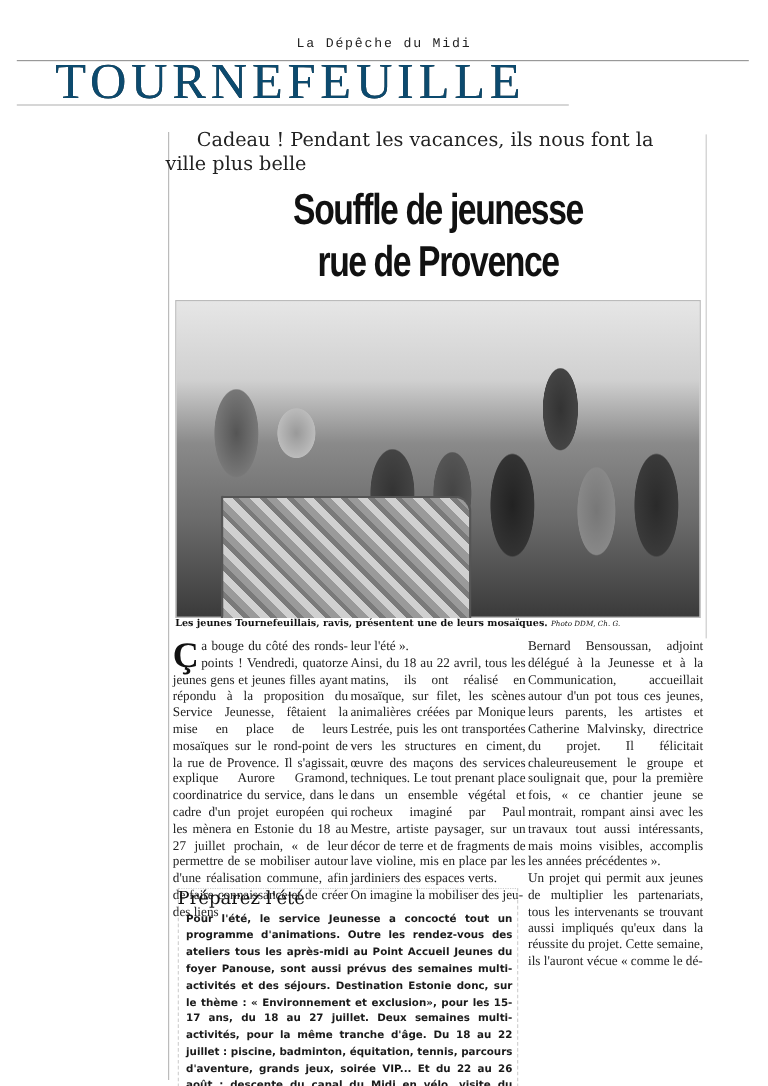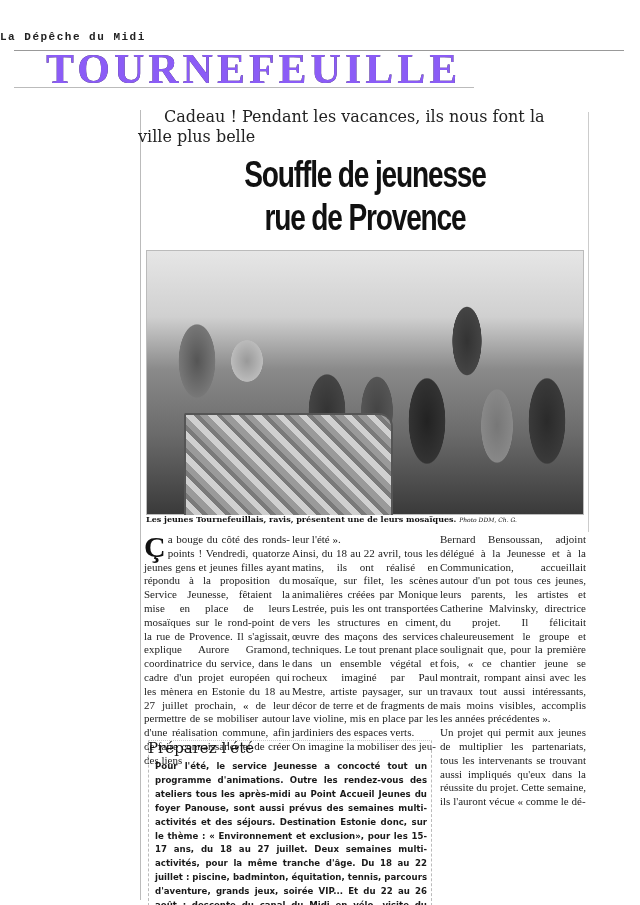--- a/index.html
+++ b/index.html
@@ -1,28 +1,28 @@
 <!DOCTYPE html>
 <html><head>
 <meta charset="utf-8">
 <style>
   html, body { margin: 0; padding: 0; }
   body {
     width: 640px; height: 905px; background: #ffffff; position: relative; overflow: hidden;
     font-family: "DejaVu Serif", serif; color: #1a1a1a;
   }
   .masthead-sub {
-    position: absolute; top: 31px; left: 0; width: 640px; text-align: left;
-    font-family: "Liberation Mono", monospace; font-weight: bold; font-size: 11px; letter-spacing: 1.5px; color: #222;
+    position: absolute; top: 31px; left: 0; width: 640px; text-align: center;
+    font-family: "Liberation Mono", monospace; font-weight: normal; font-size: 11px; letter-spacing: 1.5px; color: #222;
   }
   .rule-top2 { position: absolute; top: 50px; left: 14px; width: 610px; height: 1px; background: #999; }
   .masthead {
     position: absolute; top: 50px; left: 46px; width: 390px;
-    font-family: "Liberation Serif", serif; font-size: 42px; letter-spacing: 4px; color: #8b5cf6;
-    line-height: 38px; text-shadow: 0 0 0 #333; font-weight: bold; text-align: right;
+    font-family: "Liberation Serif", serif; font-size: 42px; letter-spacing: 4px; color: #0c4a6e;
+    line-height: 38px; text-shadow: 0 0 0 #333; font-weight: normal; text-align: right;
   }
   .rule-bottom { position: absolute; top: 87px; left: 14px; width: 460px; height: 1px; background: #bbb; }
   .col-border-left { position: absolute; left: 140px; top: 110px; width: 1px; height: 790px; background: #bbb; }
   .col-border-right { position: absolute; left: 588px; top: 112px; width: 1px; height: 420px; background: #ccc; }
   .kicker {
     position: absolute; left: 138px; top: 107px; width: 440px;
     font-family: "DejaVu Serif", serif; font-size: 16px; line-height: 20px; color: #222;
   }
   .kicker .indent { display: inline-block; width: 26px; }
   .headline {

